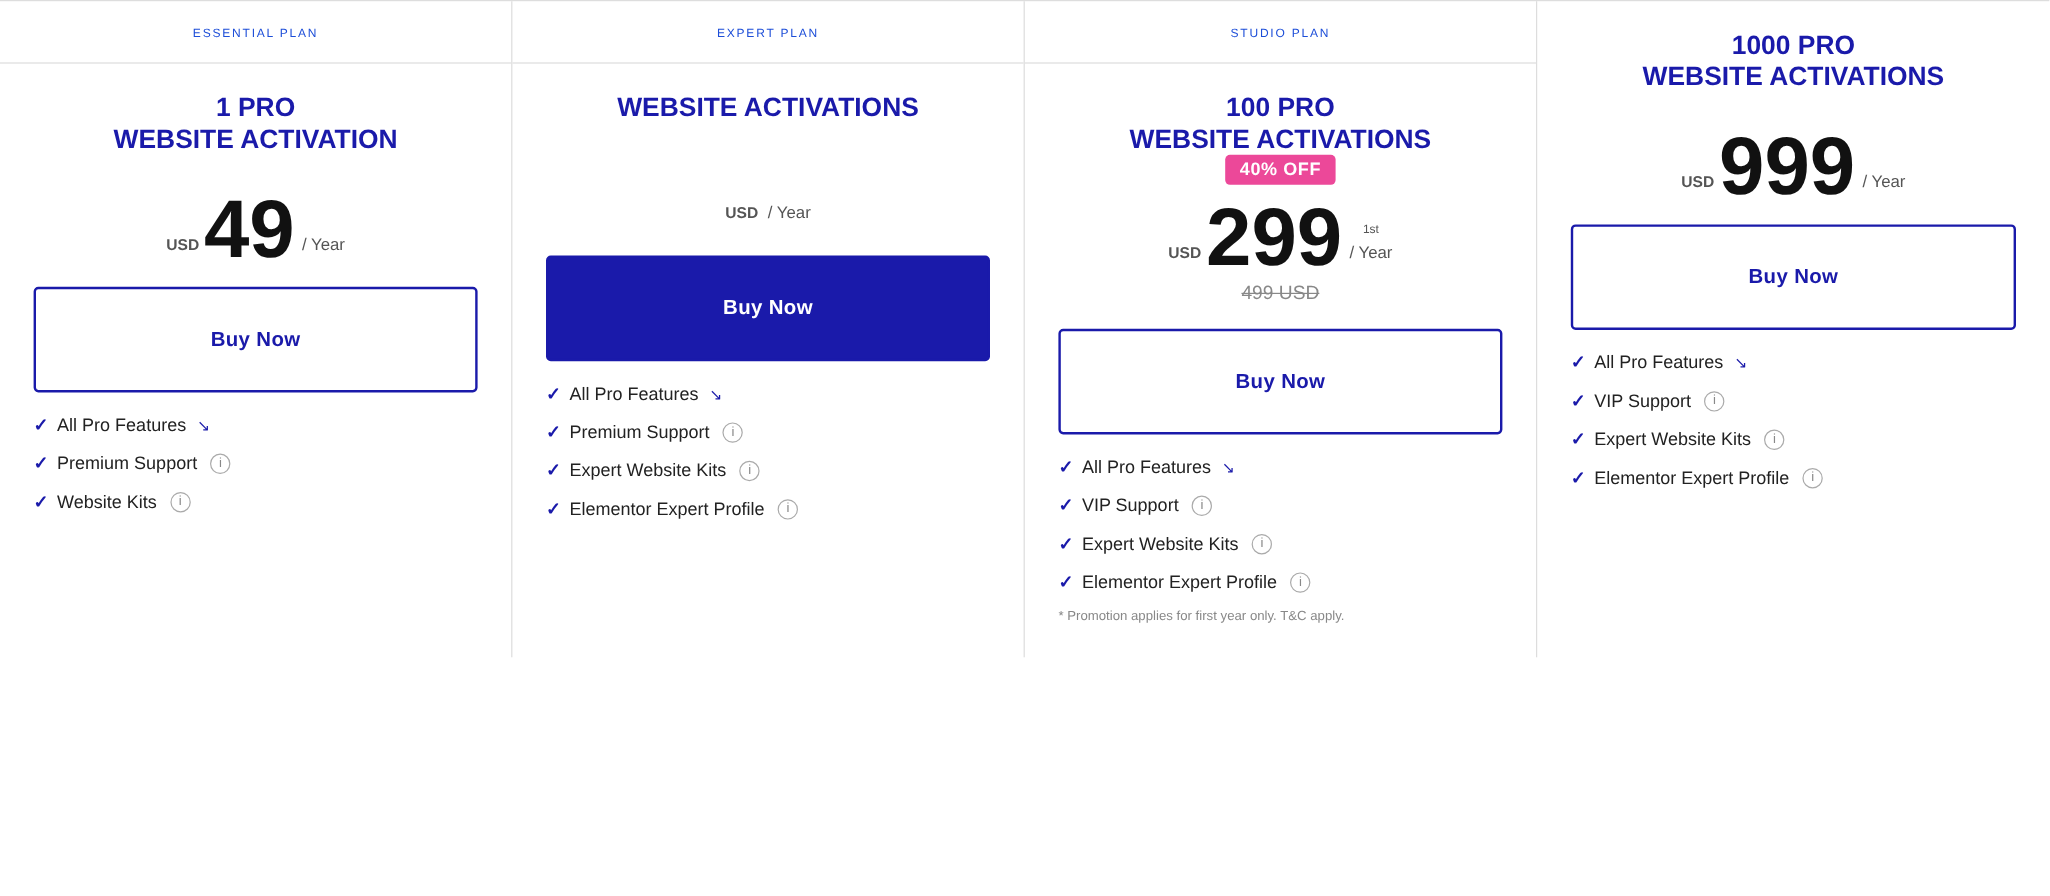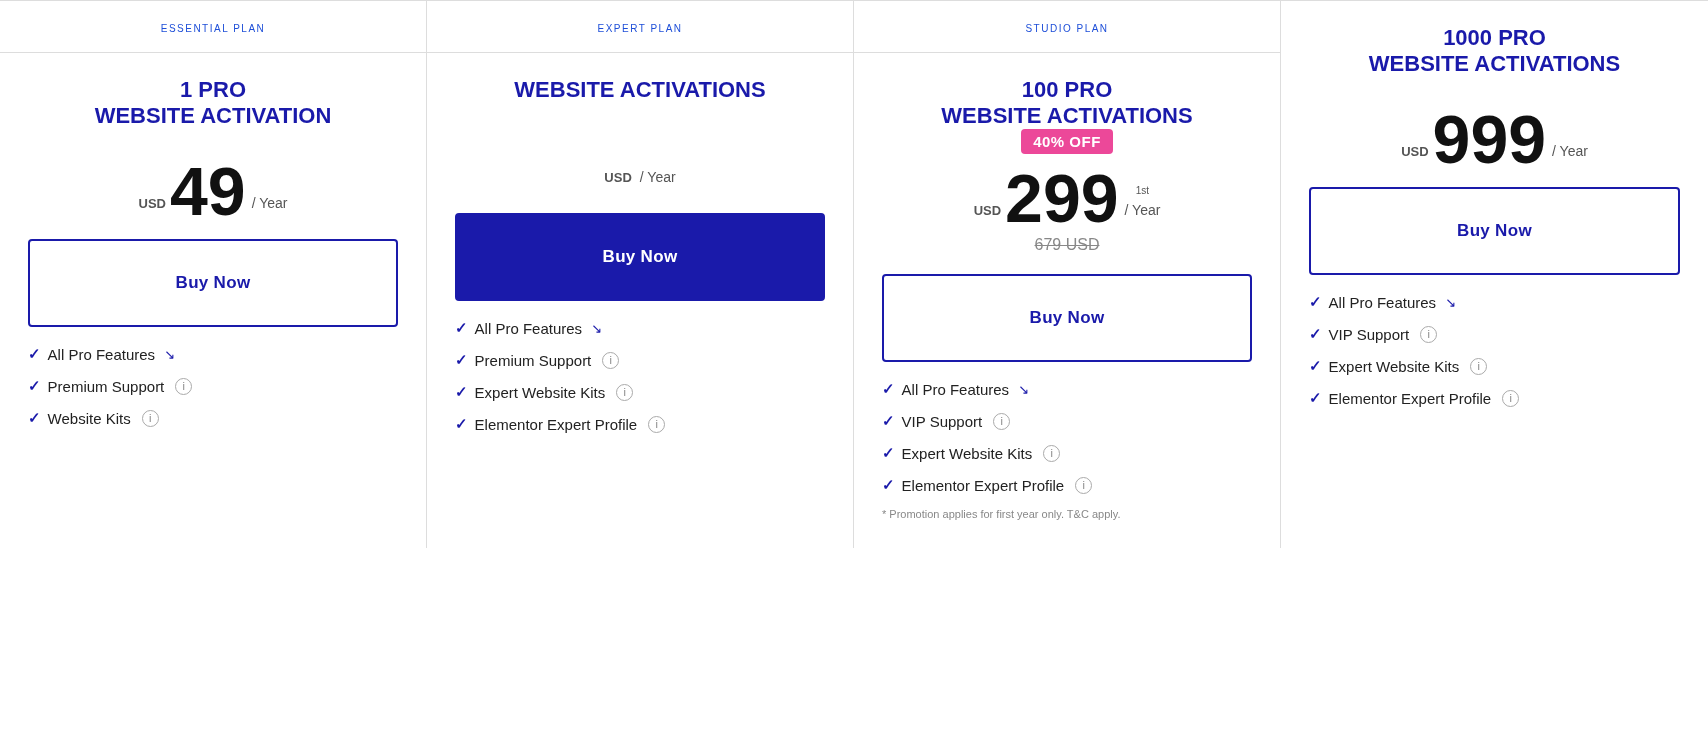--- a/index.html
+++ b/index.html
@@ -261,21 +261,21 @@
           <span class="activations-number">100 PRO</span>
           <span class="activations-text">WEBSITE ACTIVATIONS</span>
         </div>
         <div class="price-area">
           <div class="discount-badge">40% OFF</div>
           <div class="price-row">
             <span class="price-currency">USD</span>
             <span class="price-amount">299</span>
             <span class="price-period"><sup>1st</sup><br>/ Year</span>
           </div>
-          <div class="price-original">679 USD</div>
+          <div class="price-original">499 USD</div>
         </div>
         <button class="btn-buy">Buy Now</button>
         <ul class="features-list">
           <li>
             <span class="check-icon">✓</span>
             <span class="feature-text">All Pro Features</span>
             <span class="feature-arrow">↘</span>
           </li>
           <li>
             <span class="check-icon">✓</span>

